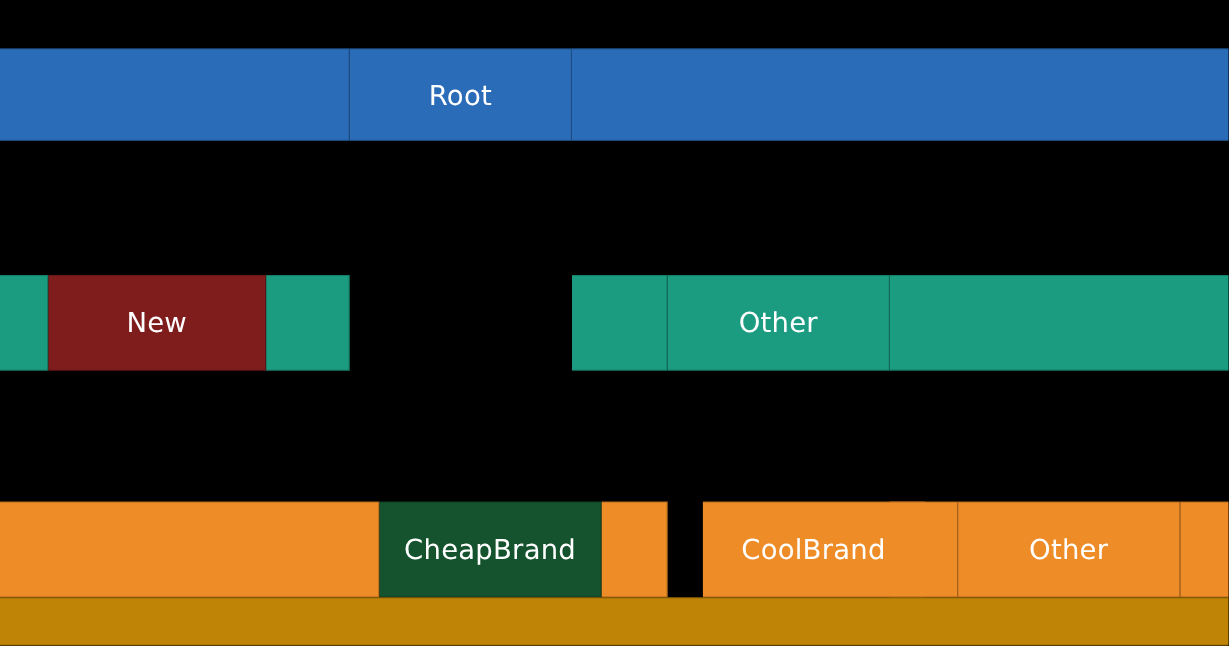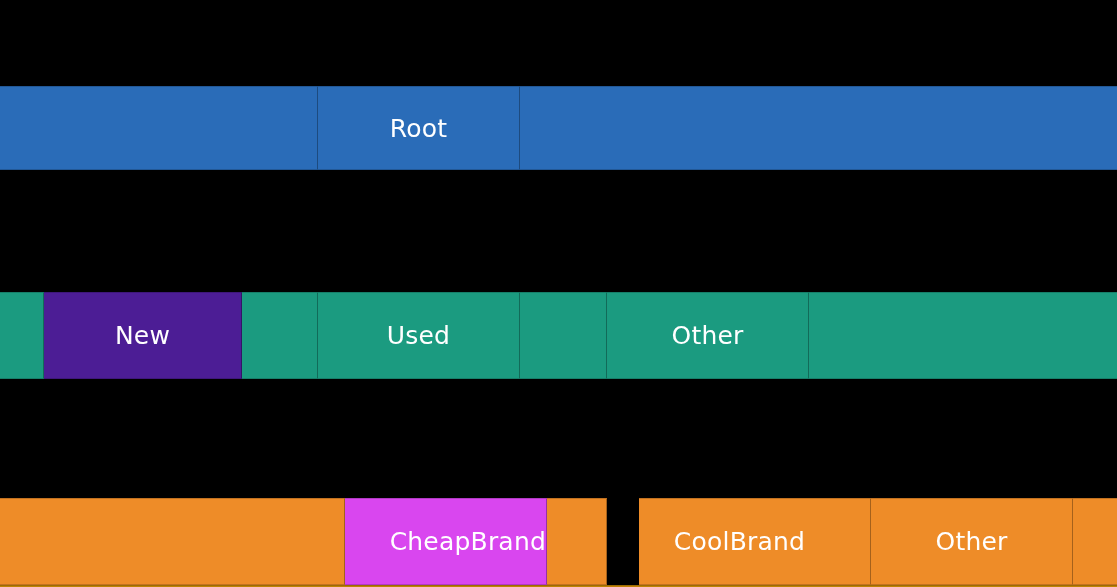--- a/index.html
+++ b/index.html
@@ -27,21 +27,20 @@
     position: absolute;
     top: 0;
     height: 100%;
     display: flex;
     align-items: center;
     justify-content: center;
     overflow: hidden;
     border-right: 1px solid rgba(0,0,0,0.30);
     border-top: 1px solid rgba(0,0,0,0.18);
     border-bottom: 1px solid rgba(0,0,0,0.18);
-    margin-top: 42px;
   }
   .node:last-child { border-right: none; }
   .node-label {
     color: #ffffff;
     font-size: 25px;
     font-weight: 400;
     line-height: 1;
     white-space: nowrap;
     letter-spacing: 0.2px;
     text-align: center;
@@ -54,36 +53,33 @@
 <div id="chart-root" style="background: rgb(0, 0, 0);">
     <div class="level" style="top: 44px; height: 84px;">
       <div class="node no-label" style="left: 0px; width: 318px; background: rgb(42, 108, 184);"></div>
       <div class="node" style="left: 318px; width: 202px; background: rgb(42, 108, 184);">
         <span class="node-label">Root</span>
       </div>
       <div class="node no-label" style="left: 520px; width: 597px; background: rgb(42, 108, 184);"></div>
     </div>
     <div class="level" style="top: 250px; height: 87px;">
       <div class="node no-label" style="left: 0px; width: 44px; background: rgb(27, 155, 128);"></div>
-      <div class="node" style="left: 44px; width: 198px; background: #4c1d95;">
+      <div class="node" style="left: 44px; width: 198px; background: #7f1d1d;">
         <span class="node-label">New</span>
       </div>
       <div class="node no-label" style="left: 242px; width: 76px; background: rgb(27, 155, 128);"></div>
-      <div class="node" style="left: 318px; width: 202px; background: rgb(27, 155, 128);">
-        <span class="node-label">Used</span>
-      </div>
       <div class="node no-label" style="left: 520px; width: 87px; background: rgb(27, 155, 128);"></div>
       <div class="node" style="left: 607px; width: 202px; background: rgb(27, 155, 128);">
         <span class="node-label">Other</span>
       </div>
       <div class="node no-label" style="left: 809px; width: 308px; background: rgb(27, 155, 128);"></div>
     </div>
     <div class="level" style="top: 456px; height: 87px;">
       <div class="node no-label" style="left: 0px; width: 345px; background: rgb(238, 140, 40);"></div>
-      <div class="node" style="left: 345px; width: 202px; background: #d946ef; justify-content: flex-end;">
+      <div class="node" style="left: 345px; width: 202px; background: #14532d;">
         <span class="node-label">CheapBrand</span>
       </div>
       <div class="node no-label" style="left: 547px; width: 60px; background: rgb(238, 140, 40);"></div>
       <div class="node" style="left: 639px; width: 202px; background: rgb(238, 140, 40);">
         <span class="node-label">CoolBrand</span>
       </div>
       <div class="node no-label" style="left: 809px; width: 62px; background: rgb(238, 140, 40);"></div>
       <div class="node" style="left: 871px; width: 202px; background: rgb(238, 140, 40);">
         <span class="node-label">Other</span>
       </div>

